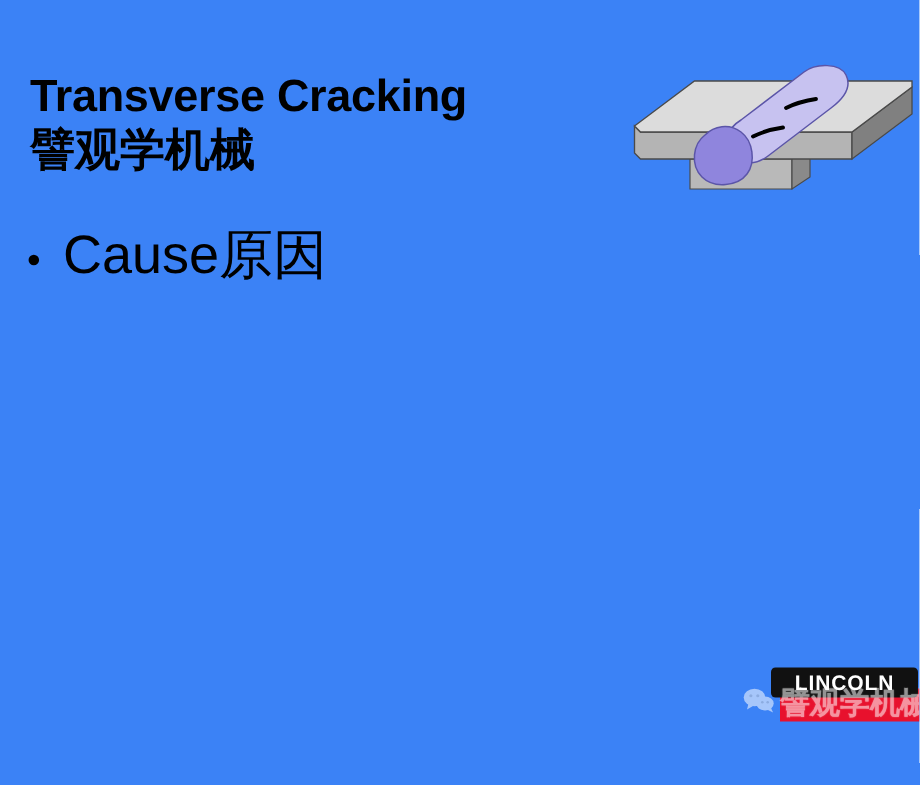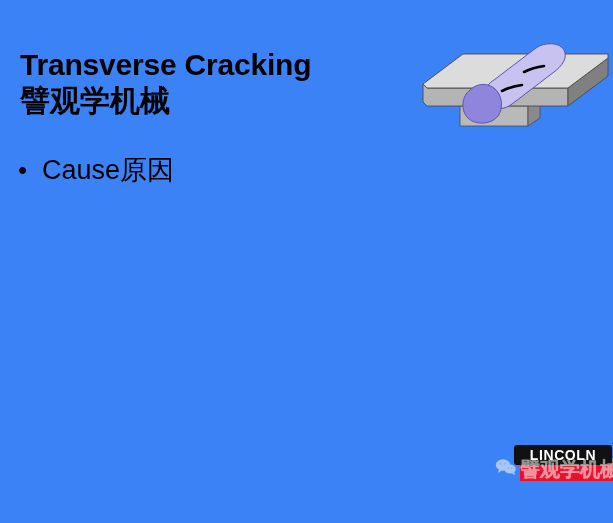--- a/index.html
+++ b/index.html
@@ -53,21 +53,21 @@
   #bullet-dot {
     font-size: 26px;
     line-height: 34px;
     color: #000000;
     width: 28px;
     text-align: left;
     padding-left: 4px;
     box-sizing: border-box;
   }
   #bullet-text {
-    font-size: 27px;
+    font-size: 36px;
     line-height: 34px;
     color: #000000;
     white-space: nowrap;
   }
 
   #sub-paragraph {
     position: absolute;
     left: 44px;
     top: 203px;
     width: 565px;

